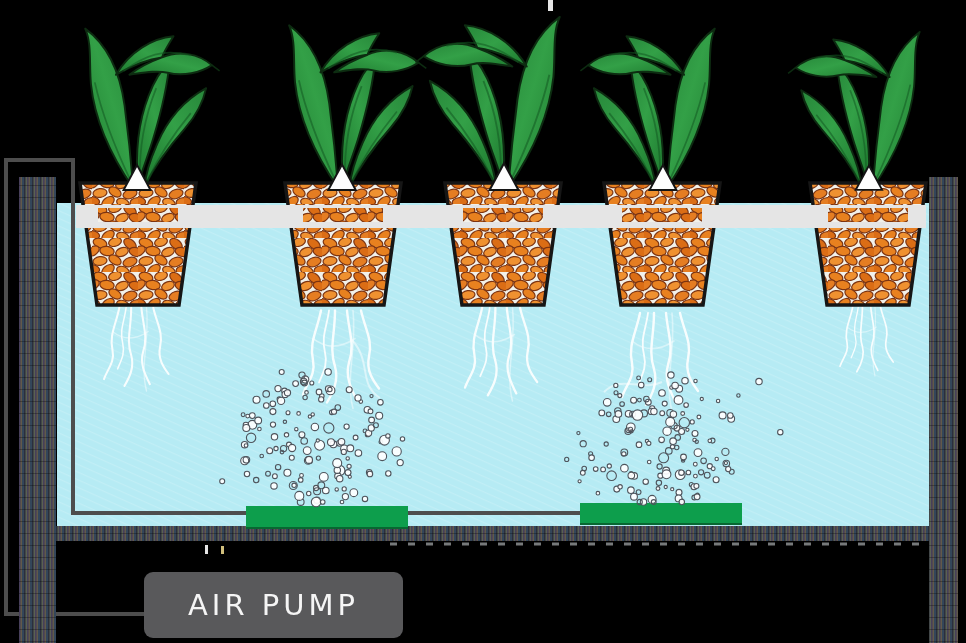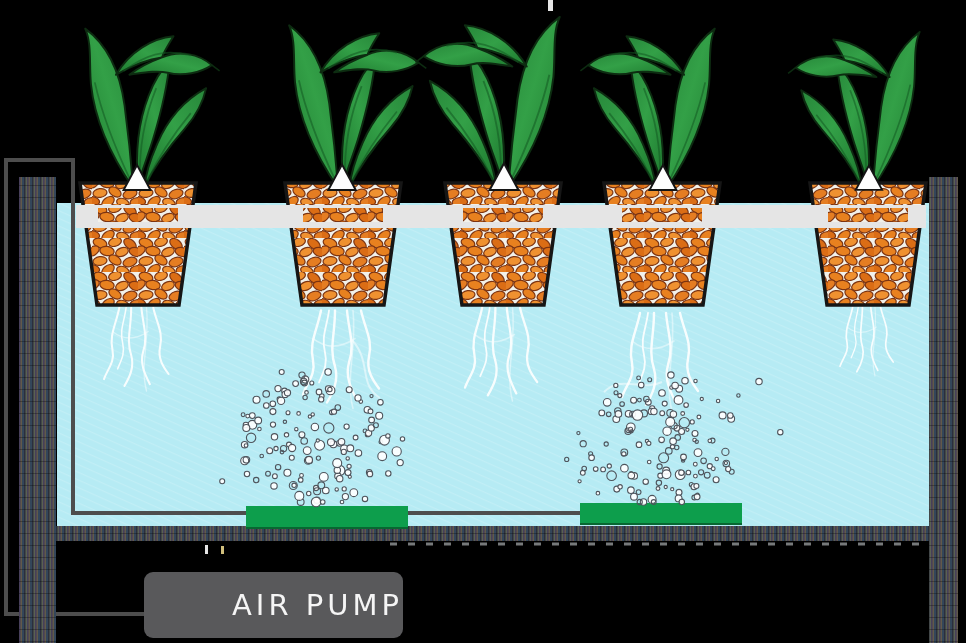--- a/index.html
+++ b/index.html
@@ -10,21 +10,21 @@
   }
   #scene{position:absolute;left:0;top:0;}
   .water-rect{fill:var(--water,#b6ebf4);}
   .raft-rect{fill:var(--raft,#e5e5e5);}
   .wall-rect{fill:url(#wallTex);}
   .tube-path{stroke:var(--tube,#4d4d4d);stroke-width:4;fill:none;}
   .stone-rect{fill:var(--stone,#0d9e4c);}
   #air-pump-box{
     position:absolute;left:144px;top:572px;width:259px;height:66px;
     background:var(--pump-box,#59595b);border-radius:9px;
-    display:flex;align-items:center;justify-content:flex-end;
+    display:flex;align-items:center;justify-content:center;
   }
   #air-pump-label{
     color:var(--pump-text,#f5f5f5);font-size:29px;letter-spacing:4px;
     font-weight:400;white-space:nowrap;
   }
 </style>
 </head>
 <body>
 
 <div id="stage">

